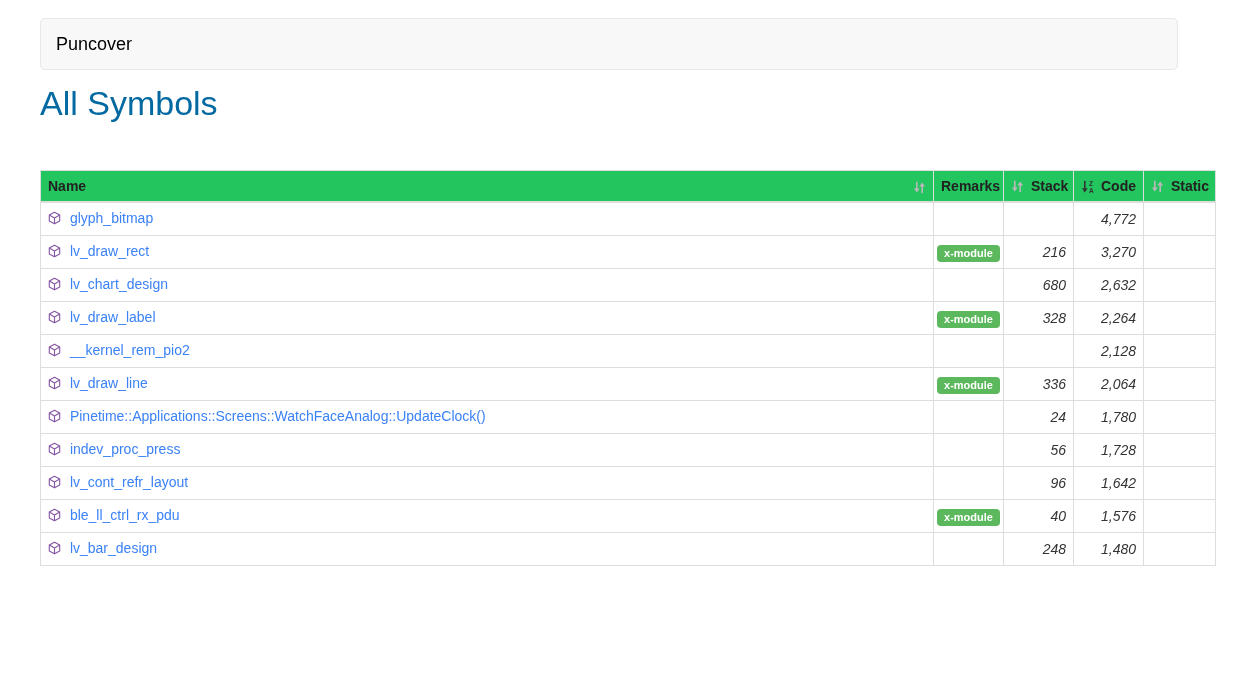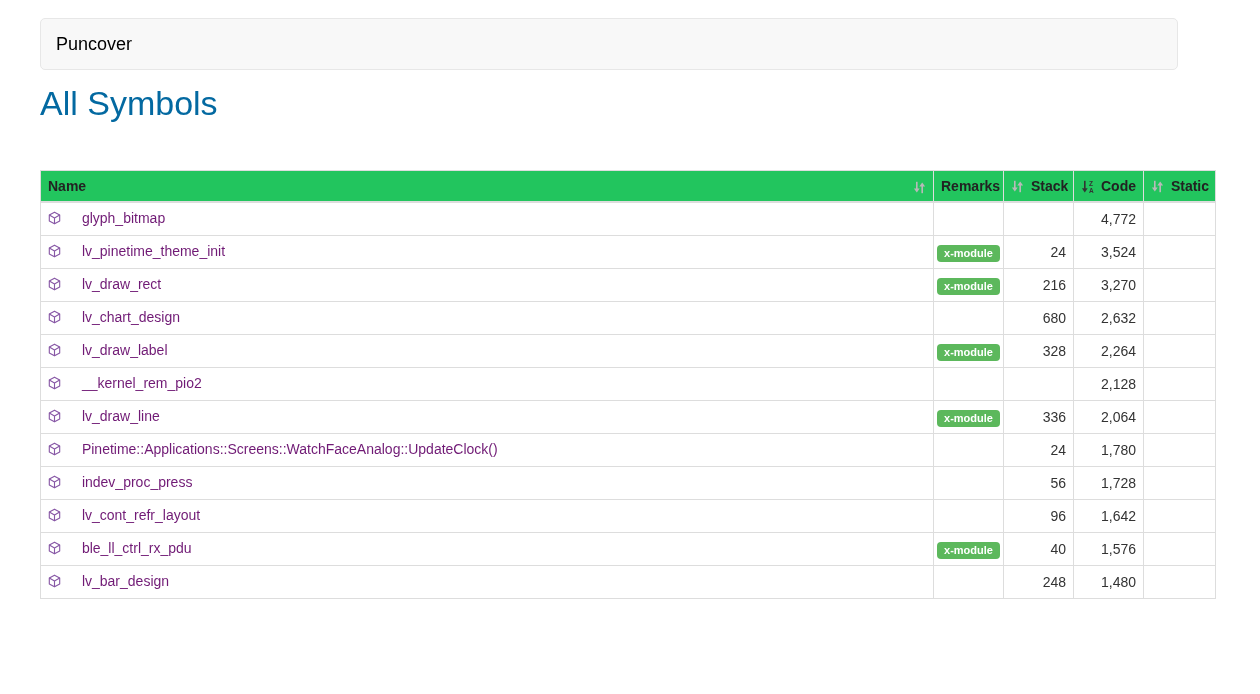--- a/index.html
+++ b/index.html
@@ -40,23 +40,23 @@
   .th-name { text-align: left; }
   .th-name .sort-icon { float: right; margin-top: 3px; }
   .th-remarks { text-align: center; }
   .th-num { text-align: right; }
   .th-num .sort-icon { margin-right: 3px; vertical-align: -2px; }
   .sort-icon { display: inline-block; width: 13px; height: 13px; }
   .sort-icon.inactive { color: #b9b9b9; }
   .sort-icon.active { color: #333; }
   td.td-name { text-align: left; }
   td.td-remarks { text-align: center; padding: 5px 3px; }
-  td.td-num { text-align: right; }
+  td.td-num { text-align: right; font-style: italic; }
   .cube-icon { display: inline-block; color: #8757a5; vertical-align: -2px; margin-right: 5px; }
-  a.symbol-link { color: #701a75; text-decoration: none; cursor: pointer; margin-left: 12px; }
+  a.symbol-link { color: #3b82f6; text-decoration: none; cursor: pointer; }
   .xmodule-badge {
     display: inline-block; background: #5cb85c; color: #fff;
     font-size: 11px; font-weight: bold; line-height: 12px;
     padding: 2px 7px 3px; border-radius: 4px;
   }
   svg { display: inline-block; }
 </style>
 </head>
 <body>
 
@@ -144,37 +144,20 @@
     <td class="td-num td-static"></td>
   </tr>
       <tr>
     <td class="td-name">
       <span class="cube-icon">
         <svg width="13" height="14" viewBox="0 0 14 15" fill="none" stroke="currentColor" stroke-width="1.2" stroke-linejoin="round">
           <path d="M7 1.2 L12.6 4.3 V10.7 L7 13.8 L1.4 10.7 V4.3 Z"></path>
           <path d="M1.4 4.3 L7 7.4 L12.6 4.3 M7 7.4 V13.8"></path>
         </svg>
       </span>
-      <a class="symbol-link">lv_pinetime_theme_init</a>
-    </td>
-    <td class="td-remarks">
-      <span class="xmodule-badge">x-module</span>
-    </td>
-    <td class="td-num td-stack">24</td>
-    <td class="td-num td-code">3,524</td>
-    <td class="td-num td-static"></td>
-  </tr>
-      <tr>
-    <td class="td-name">
-      <span class="cube-icon">
-        <svg width="13" height="14" viewBox="0 0 14 15" fill="none" stroke="currentColor" stroke-width="1.2" stroke-linejoin="round">
-          <path d="M7 1.2 L12.6 4.3 V10.7 L7 13.8 L1.4 10.7 V4.3 Z"></path>
-          <path d="M1.4 4.3 L7 7.4 L12.6 4.3 M7 7.4 V13.8"></path>
-        </svg>
-      </span>
       <a class="symbol-link">lv_draw_rect</a>
     </td>
     <td class="td-remarks">
       <span class="xmodule-badge">x-module</span>
     </td>
     <td class="td-num td-stack">216</td>
     <td class="td-num td-code">3,270</td>
     <td class="td-num td-static"></td>
   </tr>
       <tr>

